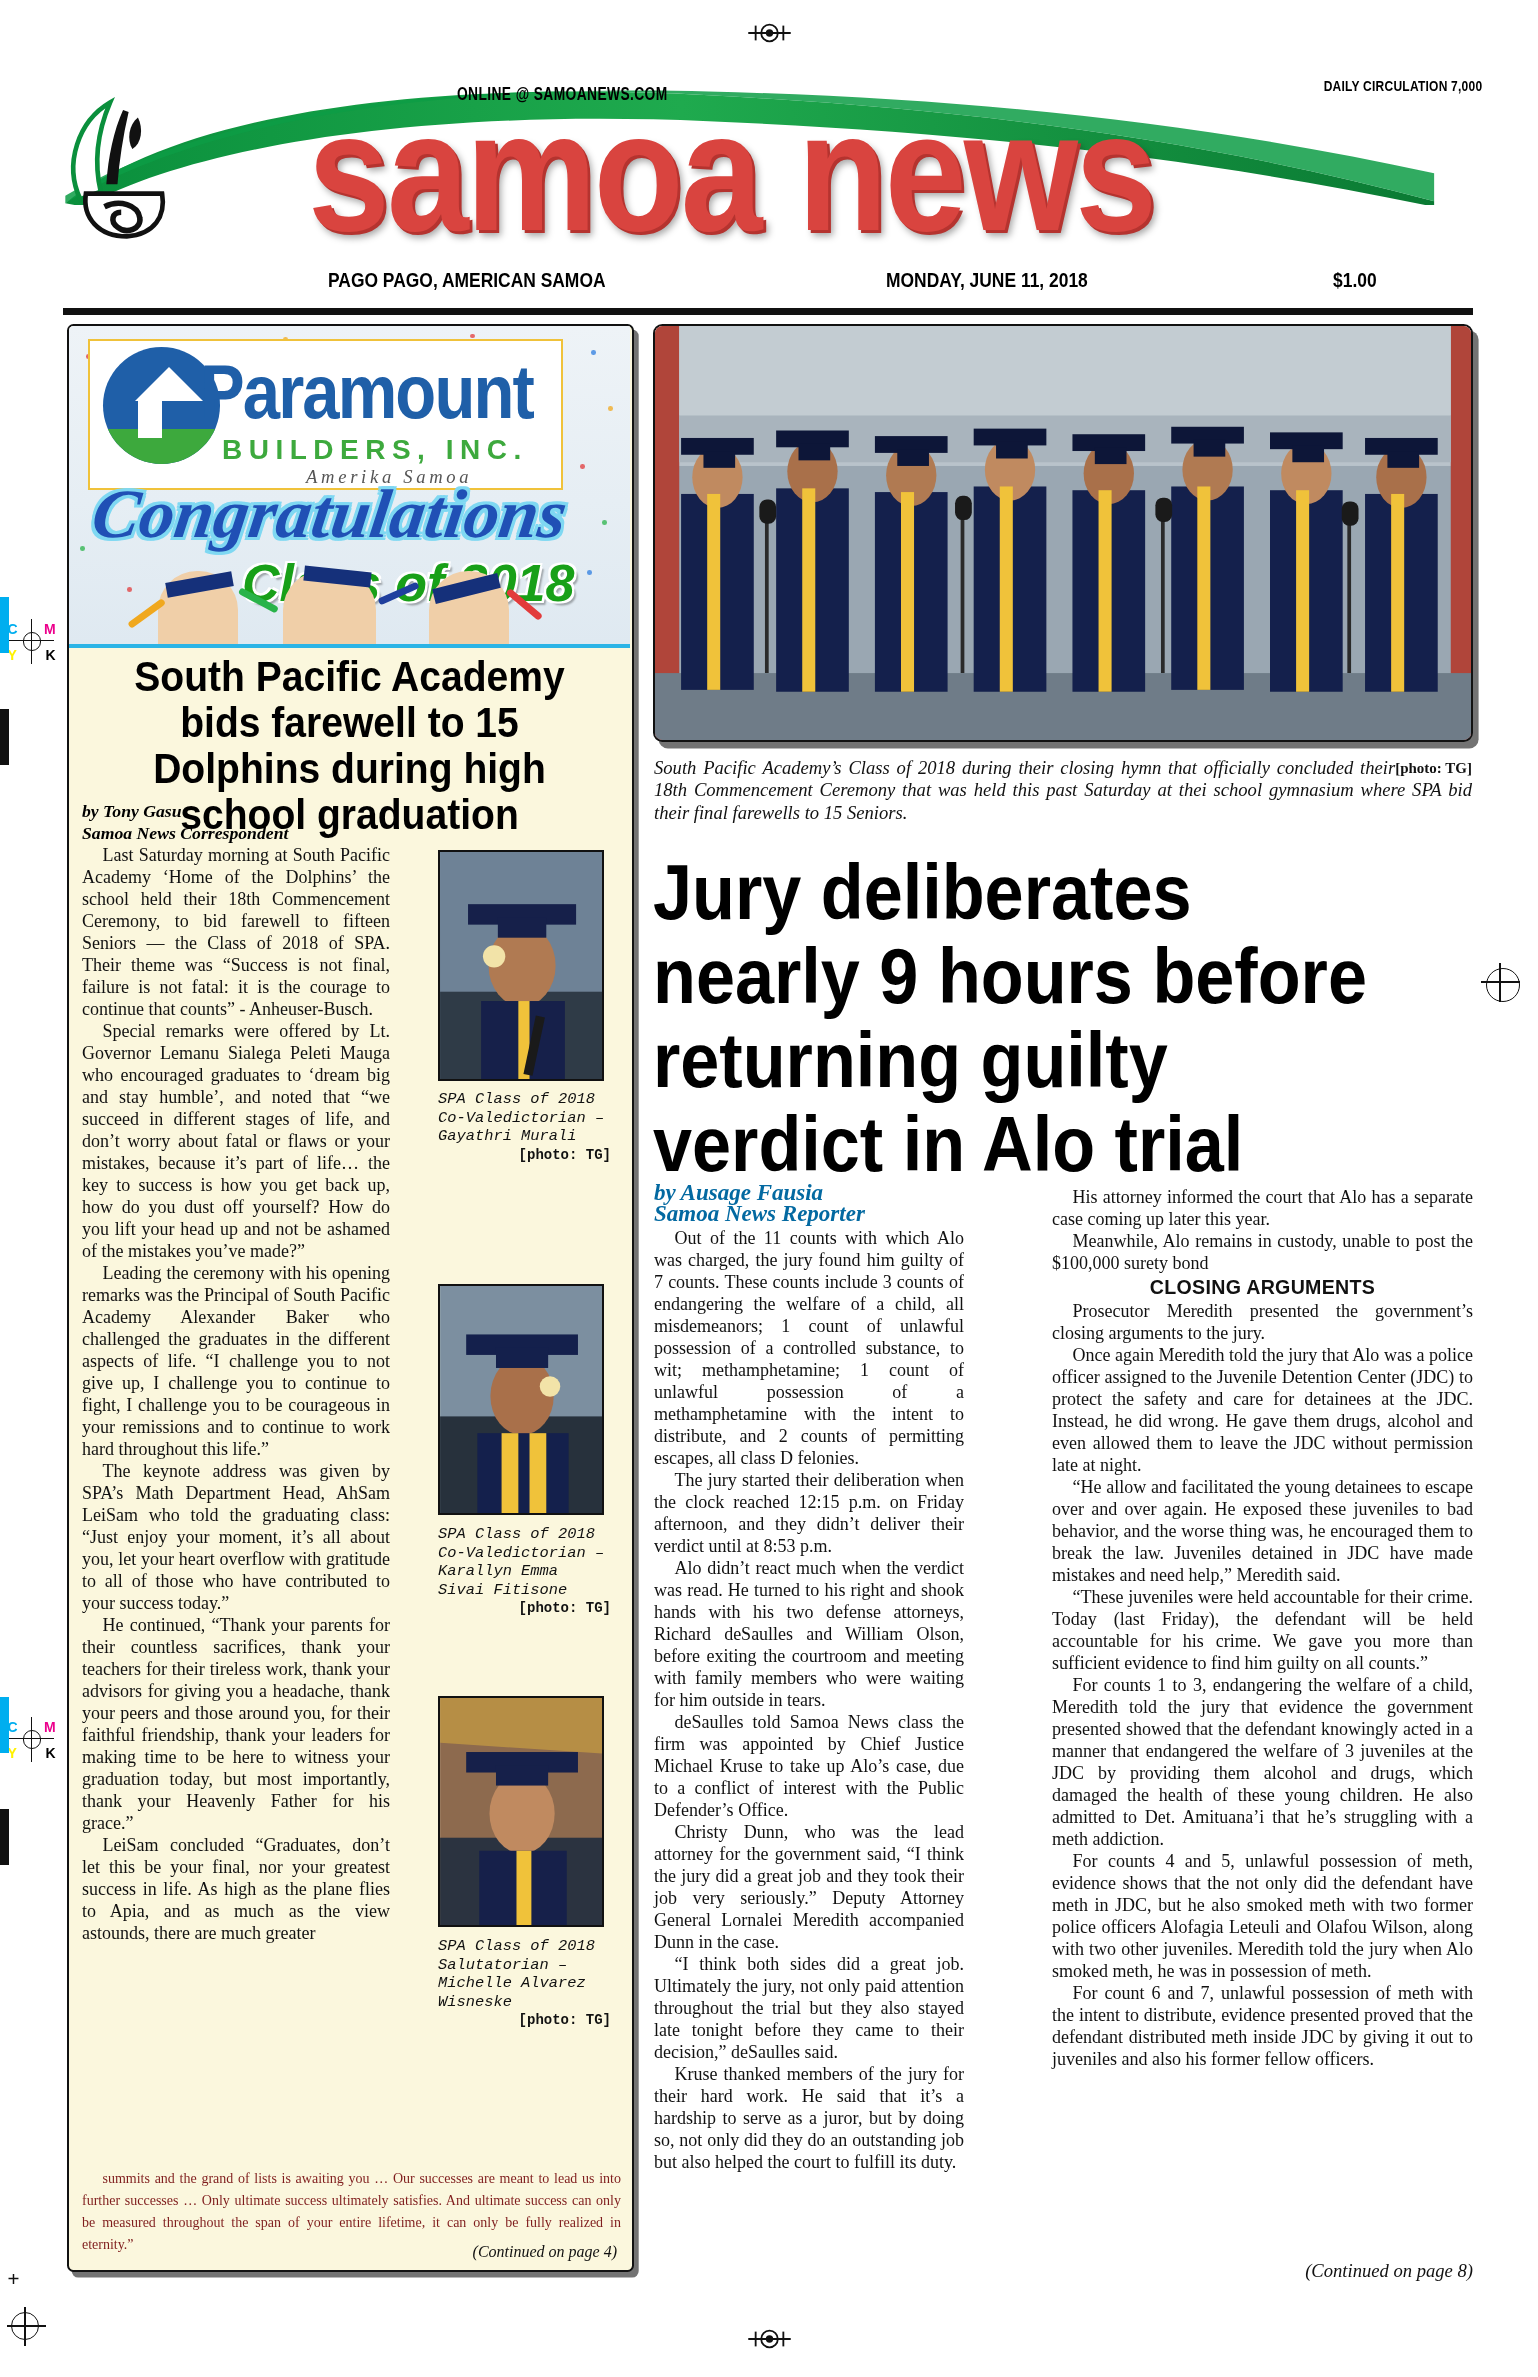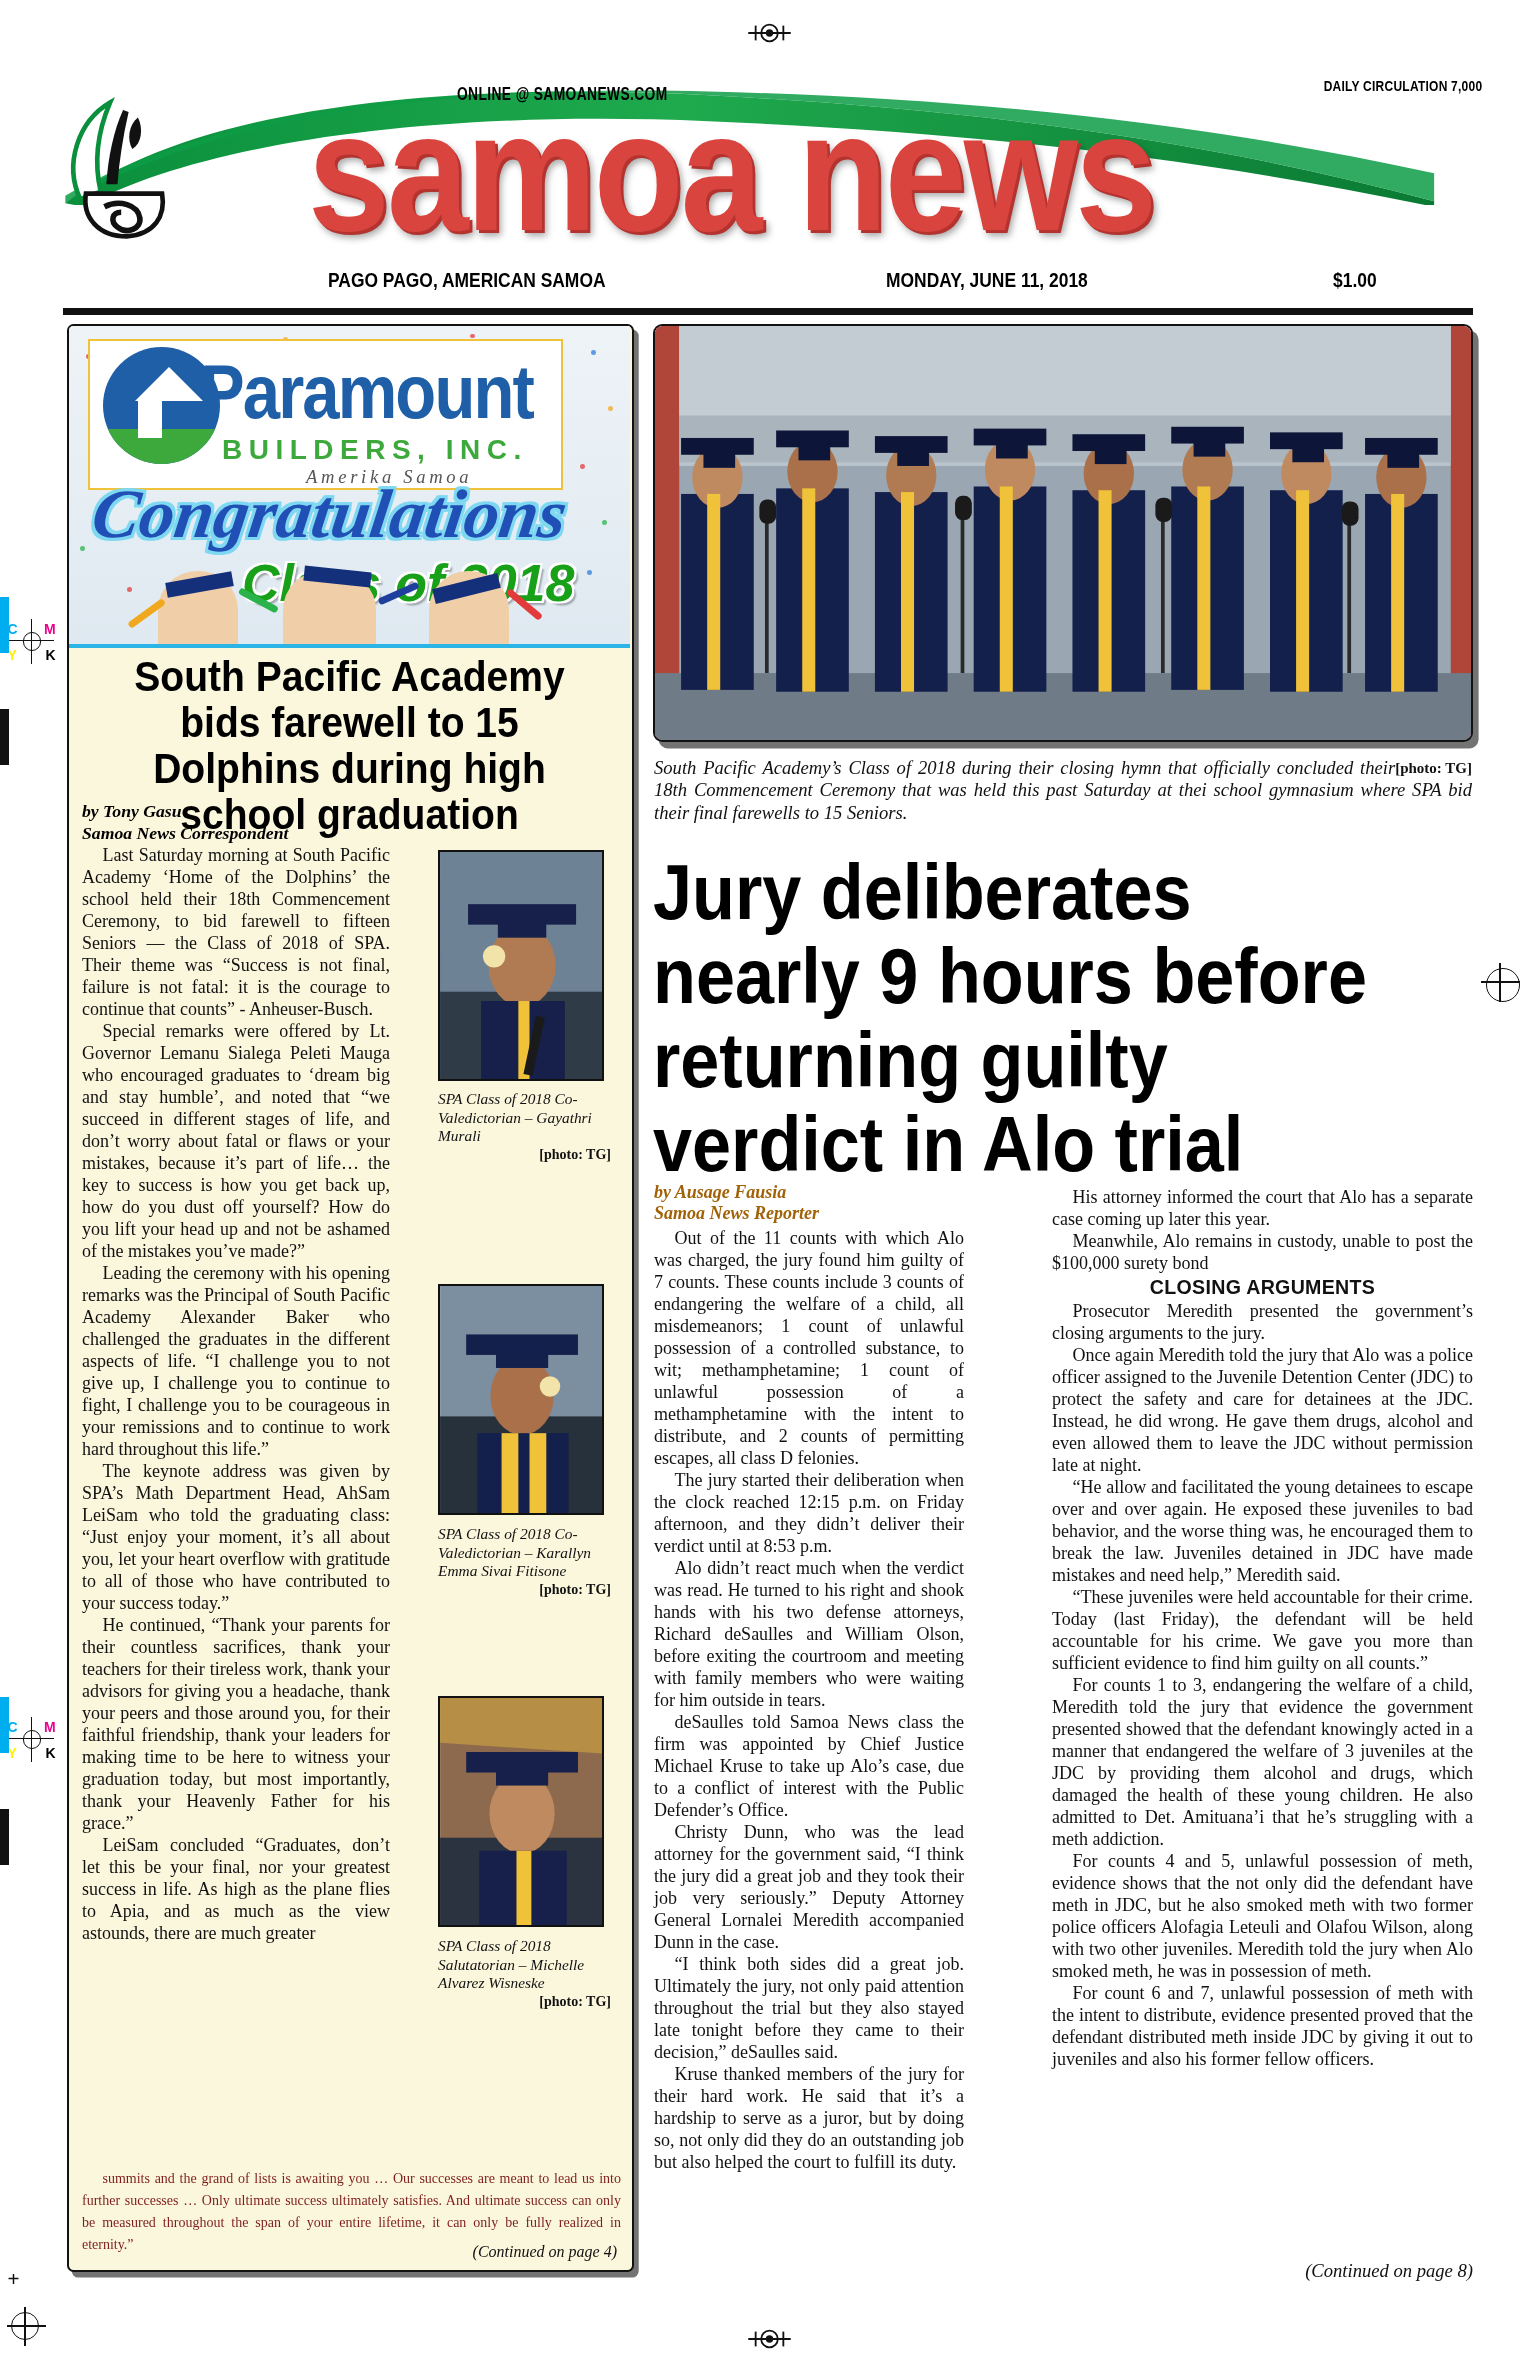--- a/index.html
+++ b/index.html
@@ -216,21 +216,21 @@
 
   
   .lphoto {
     position: absolute; width: 166px;
     border: 2.8px solid #111;
     overflow: hidden;
   }
   .lphoto .img { width: 100%; height: 100%; display: block; position: relative; overflow: hidden; }
   .lcap {
     position: absolute; width: 173px;
-    font-family: Liberation Serif, serif; font-style: italic; font-size: 15.4px;
+    font-family: Liberation Mono, monospace; font-style: italic; font-size: 15.4px;
     line-height: 18.6px; color: #111;
   }
   .lcap .credit { display: block; text-align: right; font-weight: bold; font-style: normal; font-size: 14px; }
 
   
   .mainphoto {
     position: absolute; left: 653px; top: 324px; width: 820px; height: 418px;
     border: 2.8px solid #111; border-radius: 9.3px;
     box-shadow: 5.6px 6.5px 0 rgba(0,0,0,.55);
     overflow: hidden;
@@ -250,21 +250,21 @@
     position: absolute; left: 653px; top: 850px; width: 830px;
     font-family: "Liberation Sans", sans-serif;
     font-weight: bold; font-size: 78px; line-height: 84px;
     color: #000; text-align: left;
     transform: scaleX(.9); transform-origin: left top;
   }
 
   .mbyline {
     position: absolute; left: 654px; top: 1182px; width: 308px;
     font-family: "Liberation Serif", serif; font-weight: bold; font-style: italic;
-    font-size: 18px; line-height: 21.4px; color: #a16207;
+    font-size: 23px; line-height: 21.4px; color: #0369a1;
   }
   .col2 {
     position: absolute; left: 654px; top: 1227px; width: 310px; height: 1081px;
     font-family: "Liberation Serif", serif;
     font-size: 18px; line-height: 22px; text-align: justify; color: #111;
   }
   .col3 {
     position: absolute; left: 1052px; top: 1186px; width: 421px; height: 1119px;
     font-family: "Liberation Serif", serif;
     font-size: 18px; line-height: 22px; text-align: justify; color: #111;

